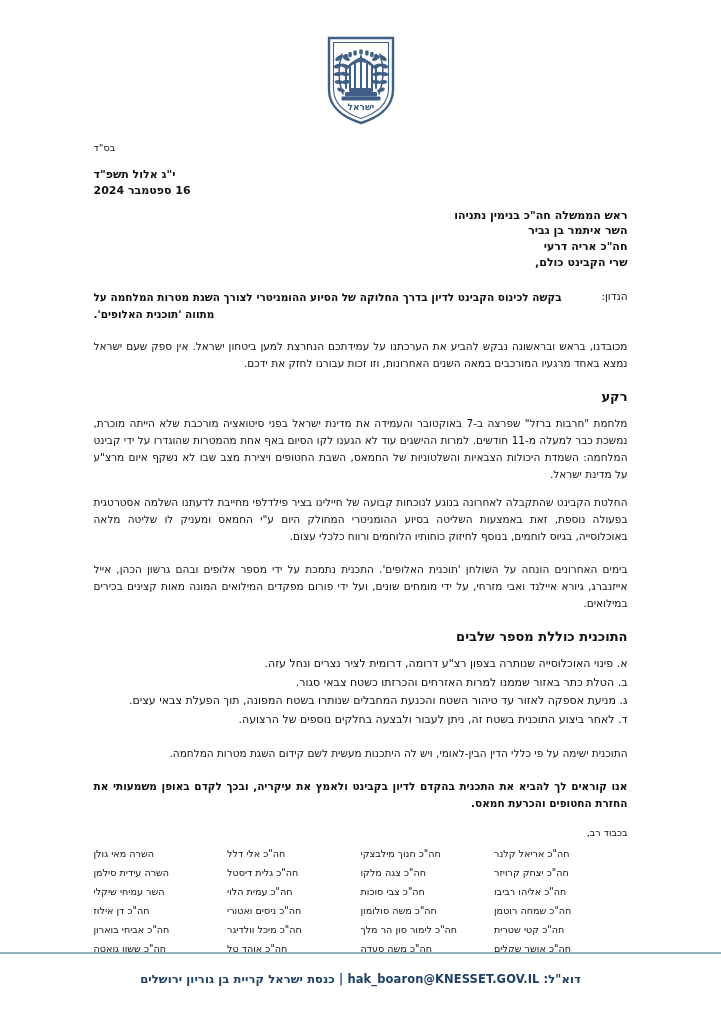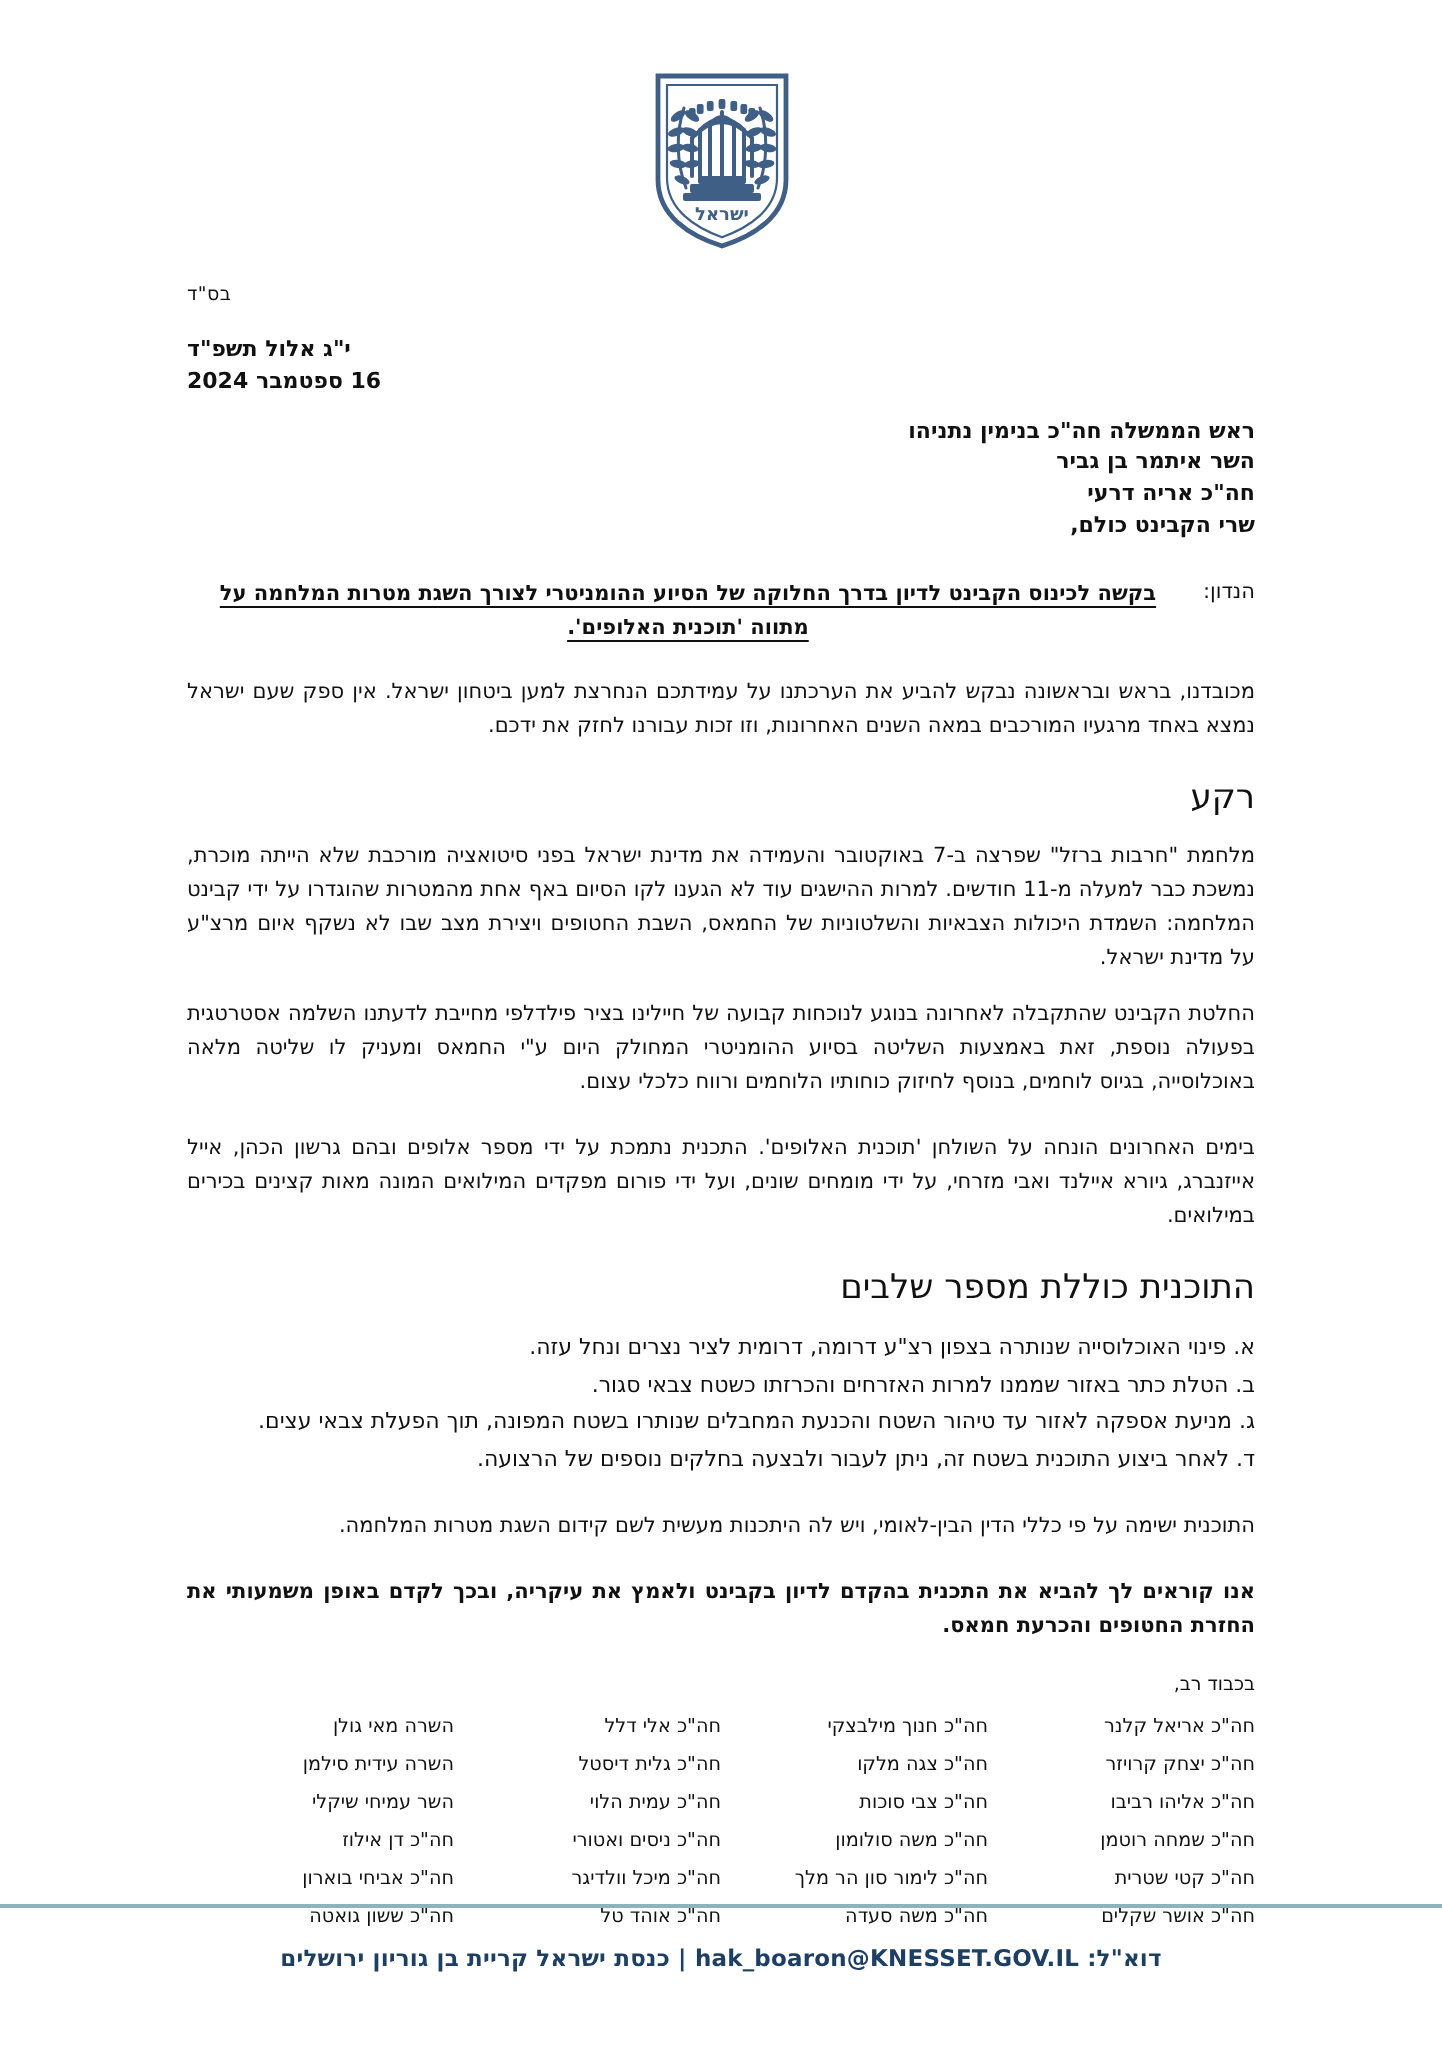--- a/index.html
+++ b/index.html
@@ -81,40 +81,39 @@
     font-size: 10.5px;
   }
   .subject-label {
     font-weight: 400;
     flex: 0 0 auto;
     padding-top: 1px;
     white-space: nowrap;
   }
   .subject-text {
     font-weight: 700;
-    text-decoration: underline;
     text-underline-offset: 2.5px;
     line-height: 1.55;
     flex: 1 1 auto;
-    text-align: center;
+    text-align: left;
   }
 
   
   p.body {
     font-size: 10.5px;
     line-height: 1.62;
     margin: 16px 0 0 0;
     text-align: justify;
     text-align-last: right;
   }
   p.body.tight { margin-top: 11px; }
 
   h2.section {
-    font-size: 17px;
-    font-weight: 400;
+    font-size: 13px;
+    font-weight: 700;
     margin: 17px 0 0 0;
   }
 
   ul.stages {
     list-style: none;
     margin: 11px 0 0 0;
     padding: 0;
     font-size: 11px;
     line-height: 1.62;
   }
@@ -149,21 +148,21 @@
   .sig-col {
     display: flex;
     flex-direction: column;
     gap: 0px;
     flex: 1 1 0;
   }
   .sig-col .sig {
     font-size: 9.6px;
     line-height: 1.98;
     white-space: nowrap;
-    text-align: right;
+    text-align: left;
   }
 
   
   .footer {
     position: absolute;
     left: 0; right: 0;
     bottom: 0;
     height: 72px;
     border-top: 2px solid #8fb3bd;
     display: flex;

